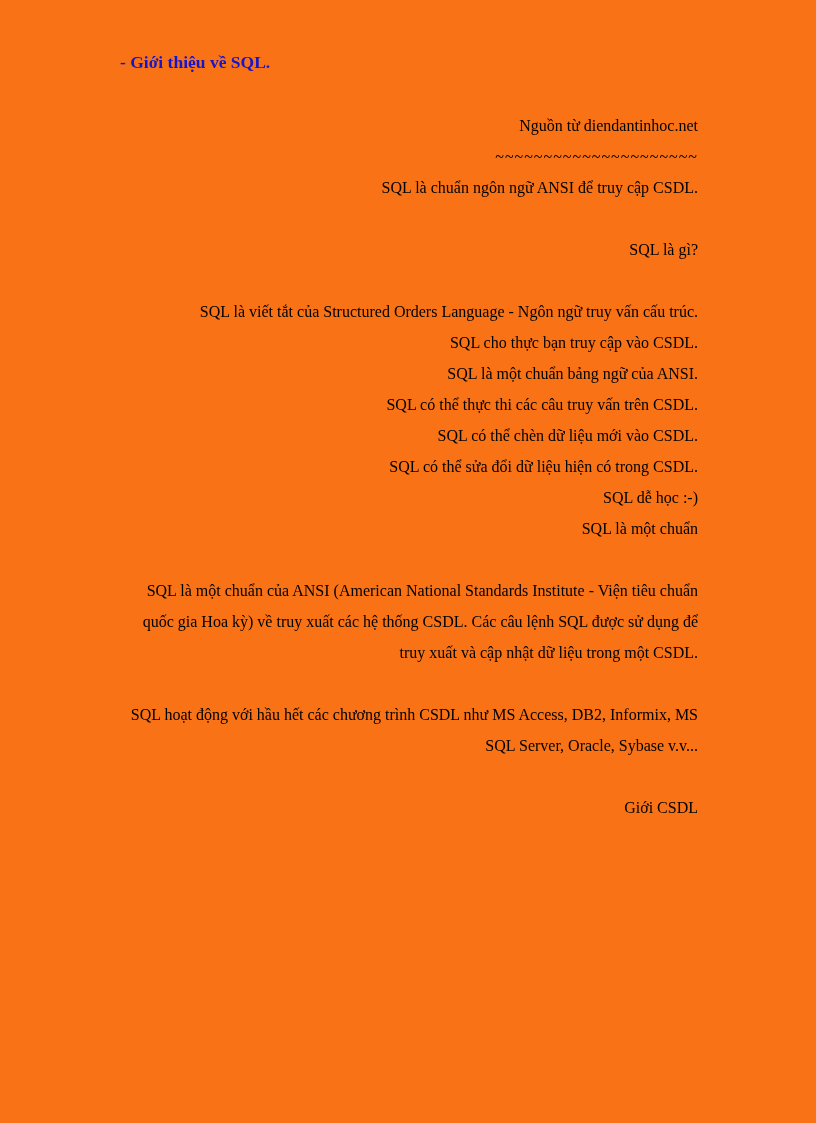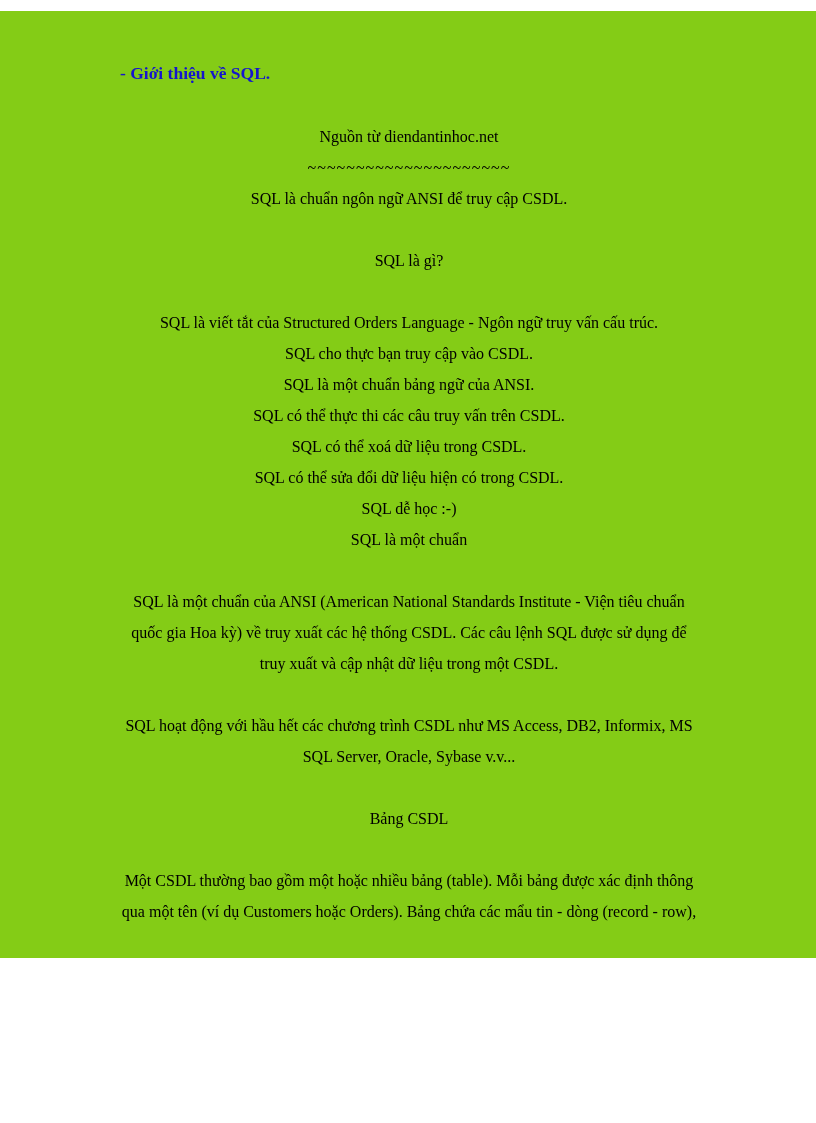--- a/index.html
+++ b/index.html
@@ -4,40 +4,40 @@
 <style>
   * { margin: 0; padding: 0; box-sizing: border-box; }
   html, body { background: #ffffff; }
   body {
     font-family: "Liberation Serif", serif;
     color: #000000;
   }
   .doc-page {
     position: relative;
     width: 816px;
-    height: 947px;
-    margin: 11px auto;
-    background: #84cc16;
+    height: 1123px;
+    margin: 0 auto;
+    background: #f97316;
     overflow: hidden;
   }
   .doc-content {
     padding: 50px 118px 0 120px;
     font-size: 16px;
   }
   .doc-title {
     color: var(--accent, #1515cd);
     font-size: 17.5px;
     font-weight: bold;
     line-height: 24px;
     margin-bottom: 36px;
   }
   .line {
     line-height: 31px;
     margin: 0;
-    text-align: center;
+    text-align: right;
   }
   .gap-before {
     margin-top: 31px;
   }
   .separator {
     letter-spacing: 1px;
   }
 </style>
 </head>
 <body>
@@ -50,28 +50,27 @@
     <p class="line">Nguồn từ diendantinhoc.net</p>
     <p class="line separator">~~~~~~~~~~~~~~~~~~~~~</p>
     <p class="line">SQL là chuẩn ngôn ngữ ANSI để truy cập CSDL.</p>
 
     <p class="line gap-before">SQL là gì?</p>
 
     <p class="line gap-before">SQL là viết tắt của Structured Orders Language - Ngôn ngữ truy vấn cấu trúc.</p>
     <p class="line">SQL cho thực bạn truy cập vào CSDL.</p>
     <p class="line">SQL là một chuẩn bảng ngữ của ANSI.</p>
     <p class="line">SQL có thể thực thi các câu truy vấn trên CSDL.</p>
-    <p class="line">SQL có thể xoá dữ liệu trong CSDL.</p>
+    <p class="line">SQL có thể chèn dữ liệu mới vào CSDL.</p>
     <p class="line">SQL có thể sửa đổi dữ liệu hiện có trong CSDL.</p>
     <p class="line">SQL dễ học :-)</p>
     <p class="line">SQL là một chuẩn</p>
 
     <p class="line gap-before">SQL là một chuẩn của ANSI (American National Standards Institute - Viện tiêu chuẩn quốc gia Hoa kỳ) về truy xuất các hệ thống CSDL. Các câu lệnh SQL được sử dụng để truy xuất và cập nhật dữ liệu trong một CSDL.</p>
 
     <p class="line gap-before">SQL hoạt động với hầu hết các chương trình CSDL như MS Access, DB2, Informix, MS SQL Server, Oracle, Sybase v.v...</p>
 
 
-    <p class="line gap-before">Bảng CSDL</p>
+    <p class="line gap-before">Giới CSDL</p>
 
-    <p class="line gap-before">Một CSDL thường bao gồm một hoặc nhiều bảng (table). Mỗi bảng được xác định thông qua một tên (ví dụ Customers hoặc Orders). Bảng chứa các mẩu tin - dòng (record - row),</p>
 
   </div>
 </div>
 
 </body></html>

